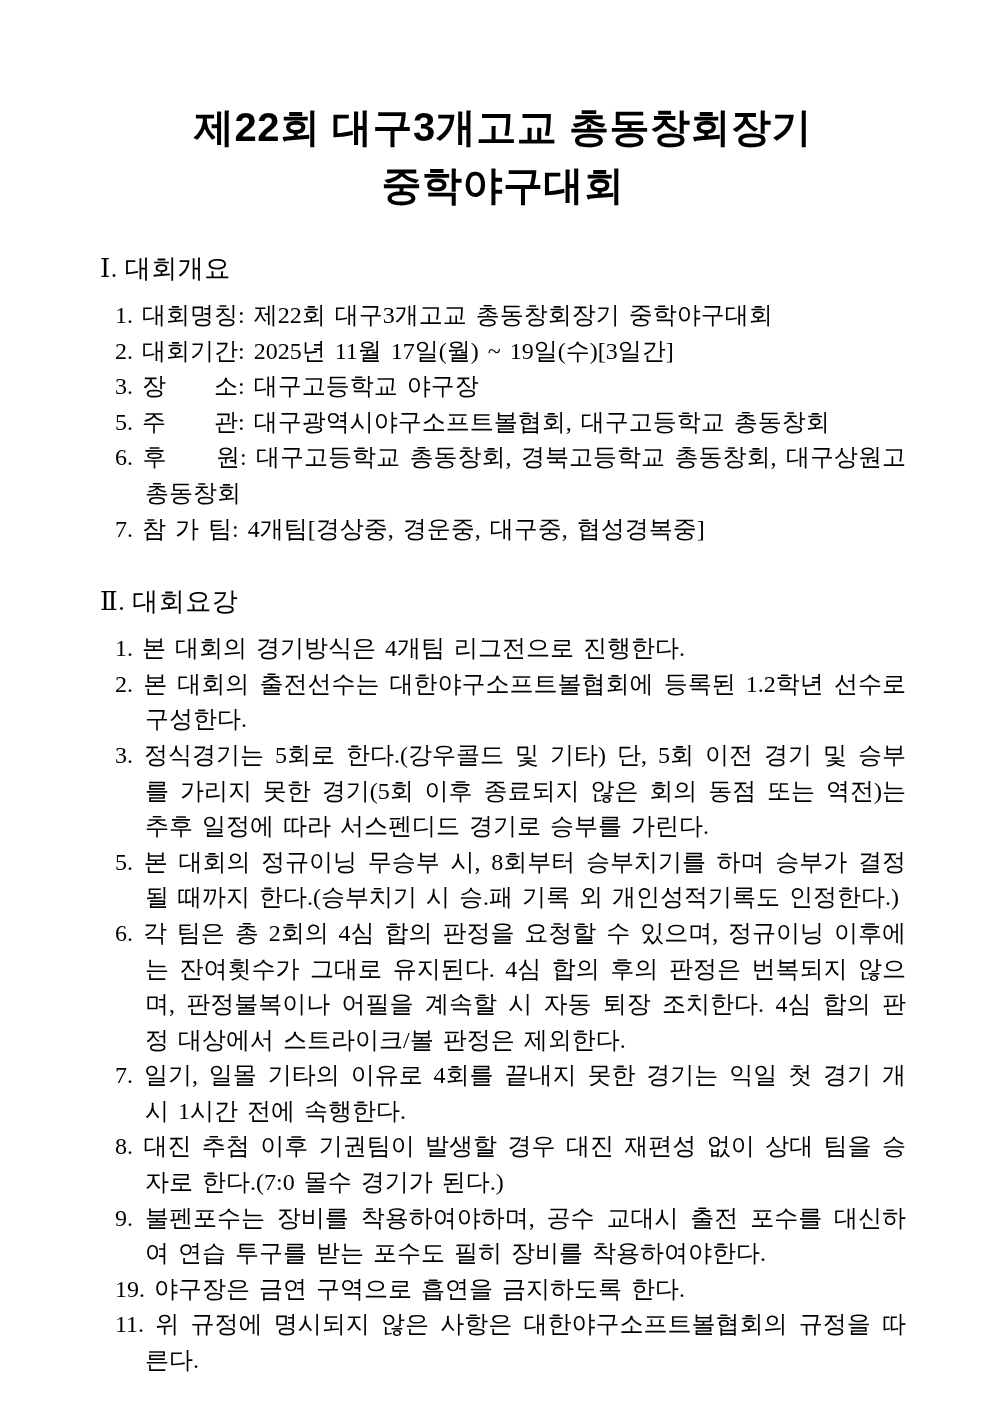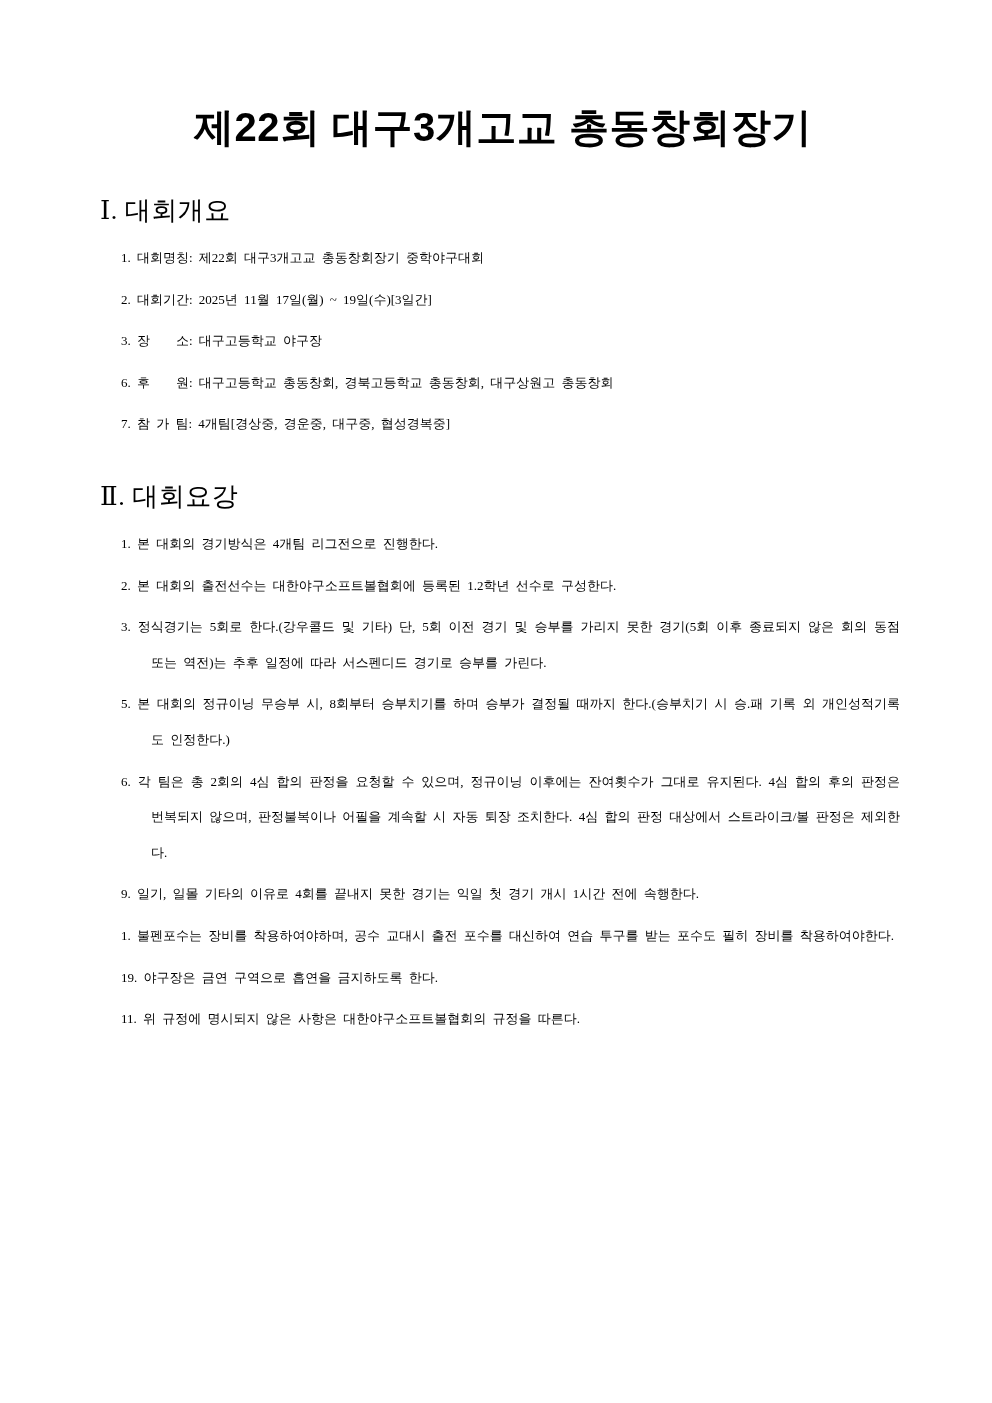--- a/index.html
+++ b/index.html
@@ -35,57 +35,60 @@
     font-size: 26px;
     font-weight: normal;
     line-height: 34px;
     letter-spacing: 0.5px;
     margin: 38px 0 12px 0;
   }
   .list {
     margin: 0;
   }
   .item {
-    margin: 6px;
+    margin: 0;
     padding-left: 45px;
     text-indent: -30px;
-    font-size: 13px;
+    font-size: 24px;
     line-height: 35.6px;
     text-align: justify;
     word-spacing: 3px;
   }
 </style>
 </head>
 <body>
 
 <div class="page">
 
   <div class="title">
     <div>제22회 대구3개고교 총동창회장기</div>
+    <div>중학야구대회</div>
   </div>
 
   <section class="section">
     <h2 class="section-heading">Ⅰ. 대회개요</h2>
     <div class="list">
       <p class="item">1. 대회명칭: 제22회 대구3개고교 총동창회장기 중학야구대회</p>
       <p class="item">2. 대회기간: 2025년 11월 17일(월) ~ 19일(수)[3일간]</p>
       <p class="item">3. 장　　소: 대구고등학교 야구장</p>
+      <p class="item">5. 주　　관: 대구광역시야구소프트볼협회, 대구고등학교 총동창회</p>
       <p class="item">6. 후　　원: 대구고등학교 총동창회, 경북고등학교 총동창회, 대구상원고 총동창회</p>
       <p class="item">7. 참 가 팀: 4개팀[경상중, 경운중, 대구중, 협성경복중]</p>
     </div>
   </section>
 
   <section class="section">
     <h2 class="section-heading">Ⅱ. 대회요강</h2>
     <div class="list">
       <p class="item">1. 본 대회의 경기방식은 4개팀 리그전으로 진행한다.</p>
       <p class="item">2. 본 대회의 출전선수는 대한야구소프트볼협회에 등록된 1.2학년 선수로 구성한다.</p>
       <p class="item">3. 정식경기는 5회로 한다.(강우콜드 및 기타) 단, 5회 이전 경기 및 승부를 가리지 못한 경기(5회 이후 종료되지 않은 회의 동점 또는 역전)는 추후 일정에 따라 서스펜디드 경기로 승부를 가린다.</p>
       <p class="item">5. 본 대회의 정규이닝 무승부 시, 8회부터 승부치기를 하며 승부가 결정될 때까지 한다.(승부치기 시 승.패 기록 외 개인성적기록도 인정한다.)</p>
       <p class="item">6. 각 팀은 총 2회의 4심 합의 판정을 요청할 수 있으며, 정규이닝 이후에는 잔여횟수가 그대로 유지된다. 4심 합의 후의 판정은 번복되지 않으며, 판정불복이나 어필을 계속할 시 자동 퇴장 조치한다. 4심 합의 판정 대상에서 스트라이크/볼 판정은 제외한다.</p>
-      <p class="item">9. 일기, 일몰 기타의 이유로 4회를 끝내지 못한 경기는 익일 첫 경기 개시 1시간 전에 속행한다.</p>
-      <p class="item">1. 불펜포수는 장비를 착용하여야하며, 공수 교대시 출전 포수를 대신하여 연습 투구를 받는 포수도 필히 장비를 착용하여야한다.</p>
+      <p class="item">7. 일기, 일몰 기타의 이유로 4회를 끝내지 못한 경기는 익일 첫 경기 개시 1시간 전에 속행한다.</p>
+      <p class="item">8. 대진 추첨 이후 기권팀이 발생할 경우 대진 재편성 없이 상대 팀을 승자로 한다.(7:0 몰수 경기가 된다.)</p>
+      <p class="item">9. 불펜포수는 장비를 착용하여야하며, 공수 교대시 출전 포수를 대신하여 연습 투구를 받는 포수도 필히 장비를 착용하여야한다.</p>
       <p class="item">19. 야구장은 금연 구역으로 흡연을 금지하도록 한다.</p>
       <p class="item">11. 위 규정에 명시되지 않은 사항은 대한야구소프트볼협회의 규정을 따른다.</p>
     </div>
   </section>
 
 </div>
 
 </body></html>

